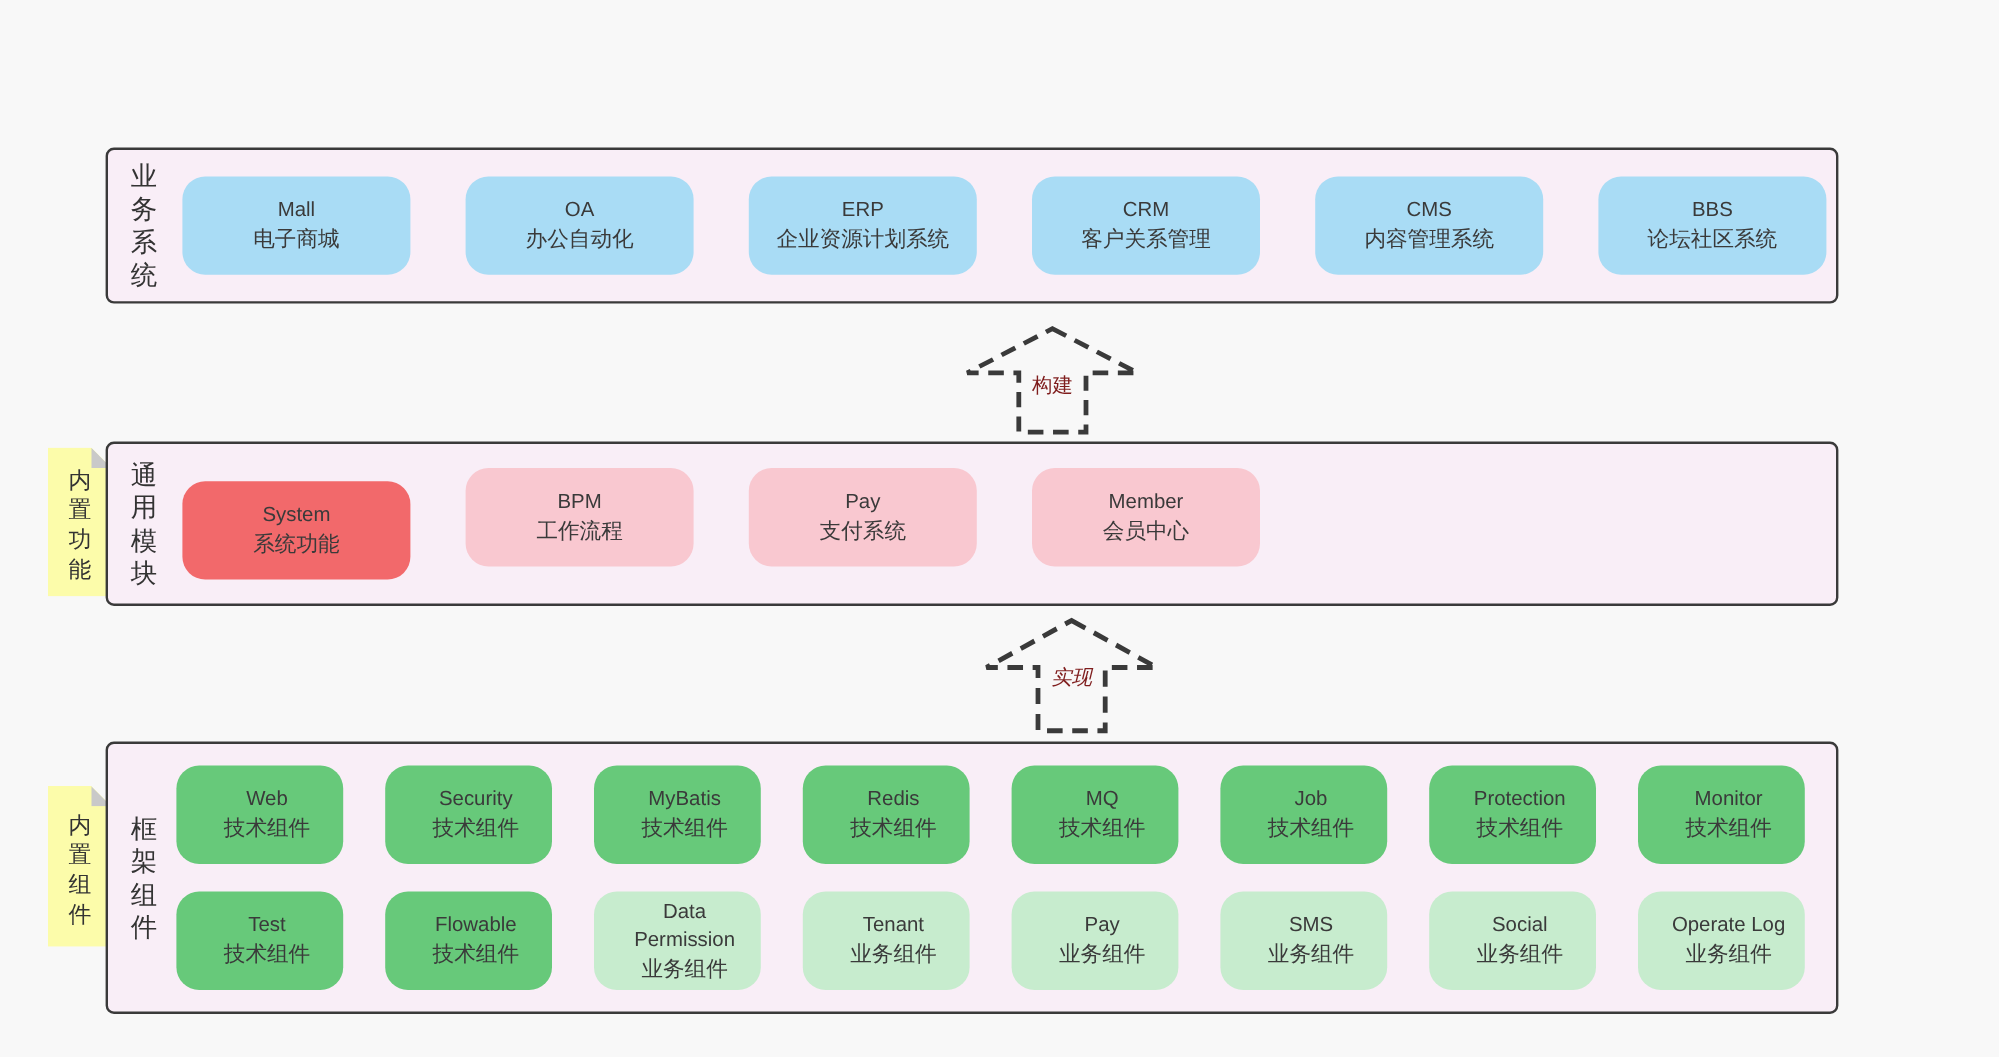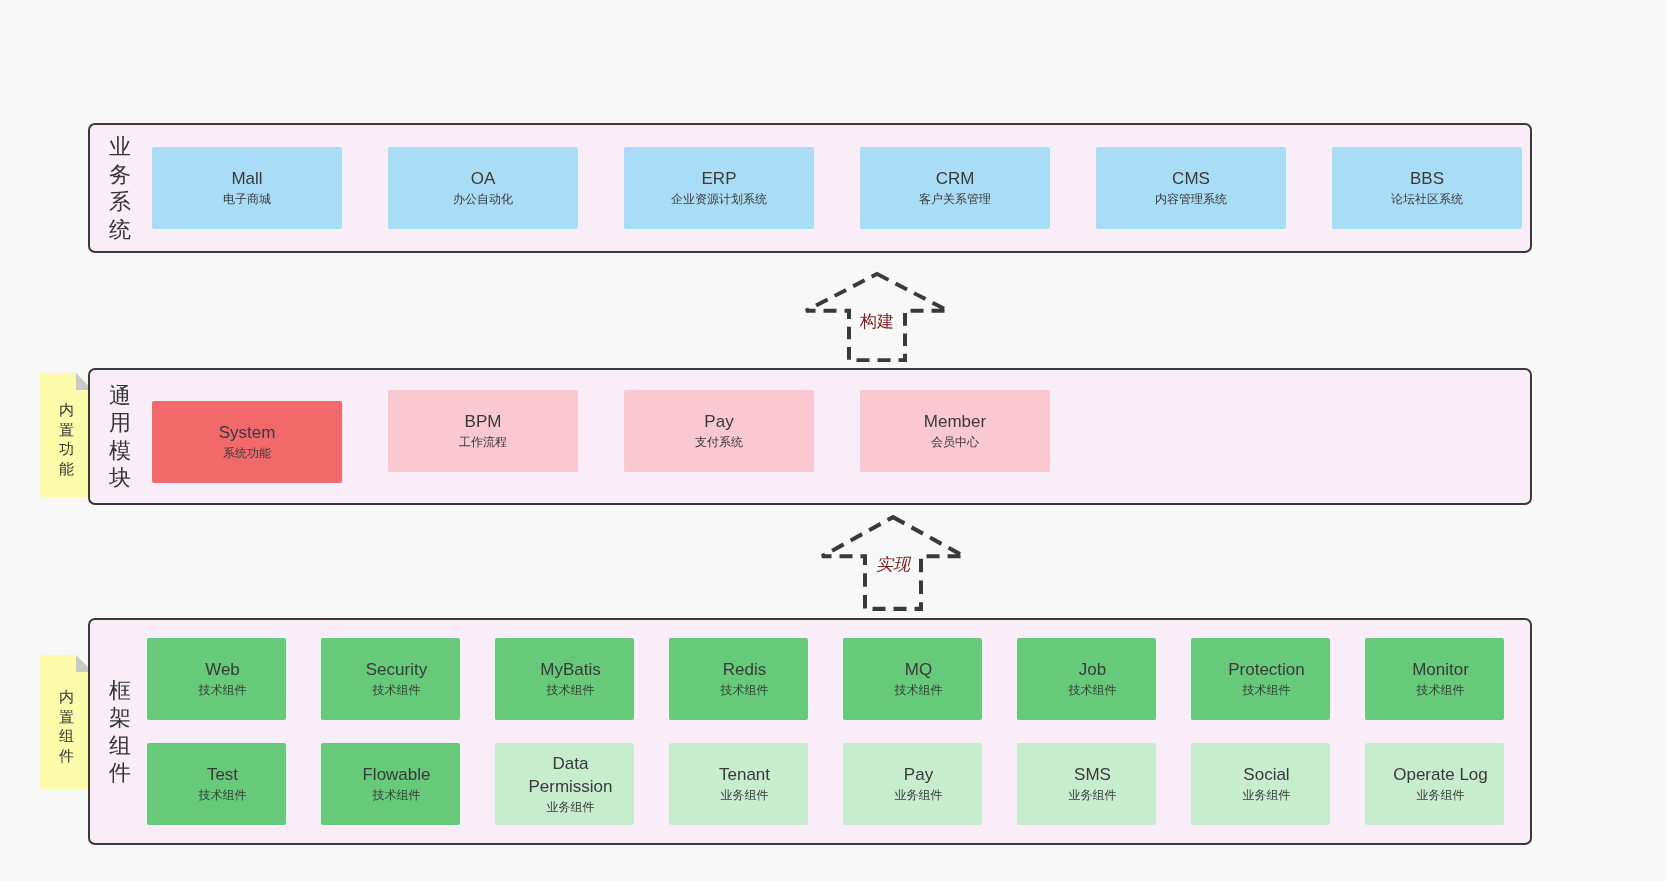--- a/index.html
+++ b/index.html
@@ -20,39 +20,39 @@
 
   .layer-label{position:absolute;left:14px;top:0;bottom:0;width:32px;
                display:flex;align-items:center;justify-content:center;}
   .layer-label-text{width:24px;word-break:break-all;text-align:center;
                     font-size:22px;line-height:1.25;color:#333;}
 
   .rows{display:flex;flex-direction:column;gap:23px;}
   .box-row{display:flex;margin-left:62px;gap:46px;}
   #layer-components .box-row{margin-left:57px;gap:35px;}
 
-  .box{height:82px;border-radius:2px;box-sizing:border-box;padding:4px 8px;
+  .box{height:82px;border-radius:19px;box-sizing:border-box;padding:4px 8px;
        display:flex;flex-direction:column;align-items:center;justify-content:center;
        text-align:center;line-height:1.35;}
   #layer-business .box,#layer-modules .box{width:190px;}
   #layer-components .box{width:139px;padding-left:20px;}
   .box-title{font-size:17px;}
-  .box-subtitle{font-size:12px;font-family:Liberation Serif, serif;}
+  .box-subtitle{font-size:18px;font-family:Liberation Serif, serif;}
   .blue{background:var(--blue);} .red{background:var(--red);margin-top:11px;} .pink{background:var(--pink);}
   .green{background:var(--green);} .lightgreen{background:var(--lightgreen);}
 
   .sticky{position:absolute;left:40px;width:53px;z-index:1;background:var(--sticky-yellow);
           clip-path:polygon(0 0,calc(100% - 17px) 0,100% 17px,100% 100%,0 100%);
           display:flex;align-items:center;justify-content:center;}
   .sticky::after{content:"";position:absolute;top:0;right:0;width:17px;height:17px;
           background:var(--sticky-fold);clip-path:polygon(0 0,100% 100%,0 100%);}
   #sticky-modules{top:373px;height:124px;}
   #sticky-components{top:655px;height:134px;}
   .sticky-label{width:22px;word-break:break-all;text-align:center;
-                font-size:15px;line-height:1.3;padding-top:8px;color:#333;}
+                font-size:19px;line-height:1.3;padding-top:8px;color:#333;}
 
   .arrow{position:absolute;width:150px;z-index:1;}
   #arrow-build{left:802px;top:271px;height:92px;}
   #arrow-implement{left:818px;top:514px;height:98px;font-style:italic;}
   .arrow svg{width:100%;height:100%;display:block;}
   .arrow-label{position:absolute;left:50%;top:38px;transform:translateX(-50%);
                background:var(--page-bg);font-size:17px;padding:1px 4px;white-space:nowrap;color:#7f1d1d;}
 </style>
 </head>
 <body>

